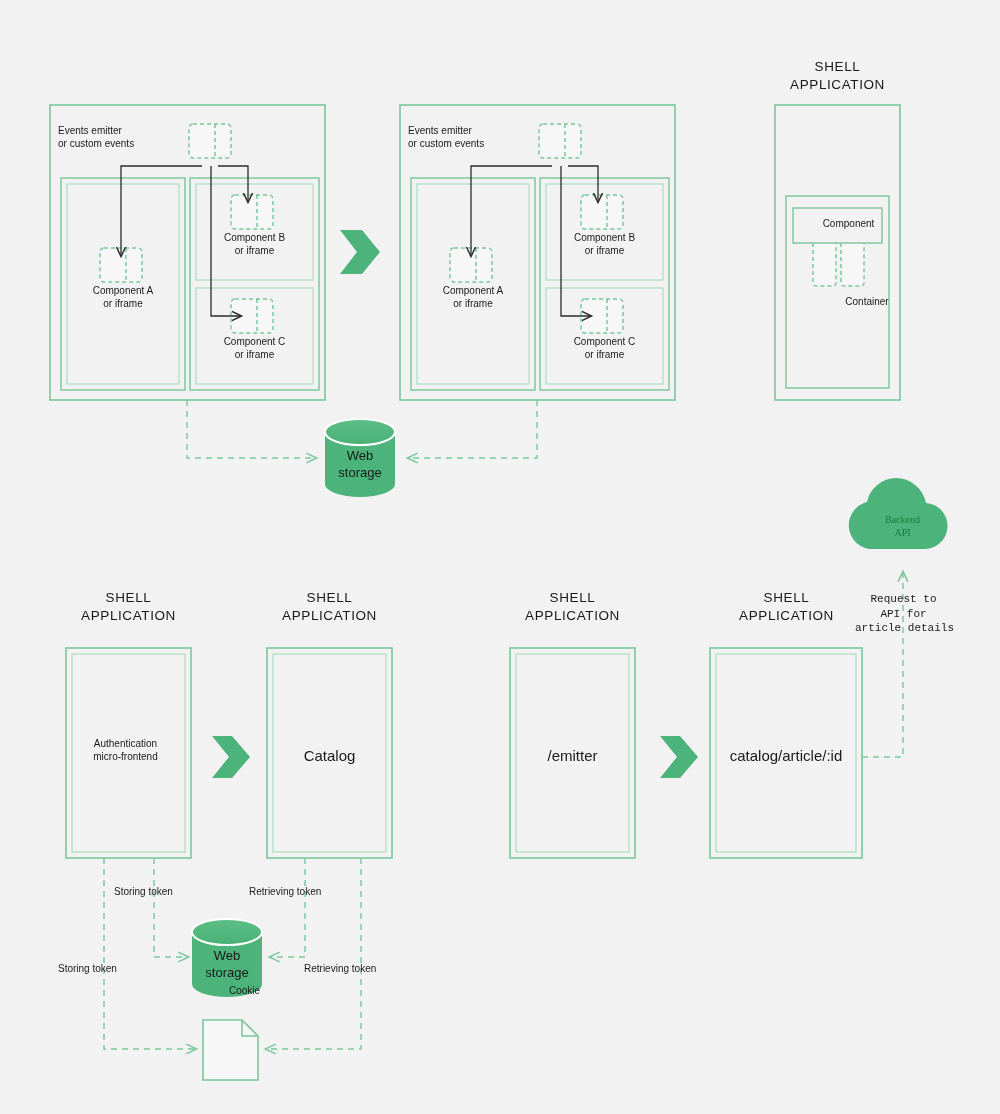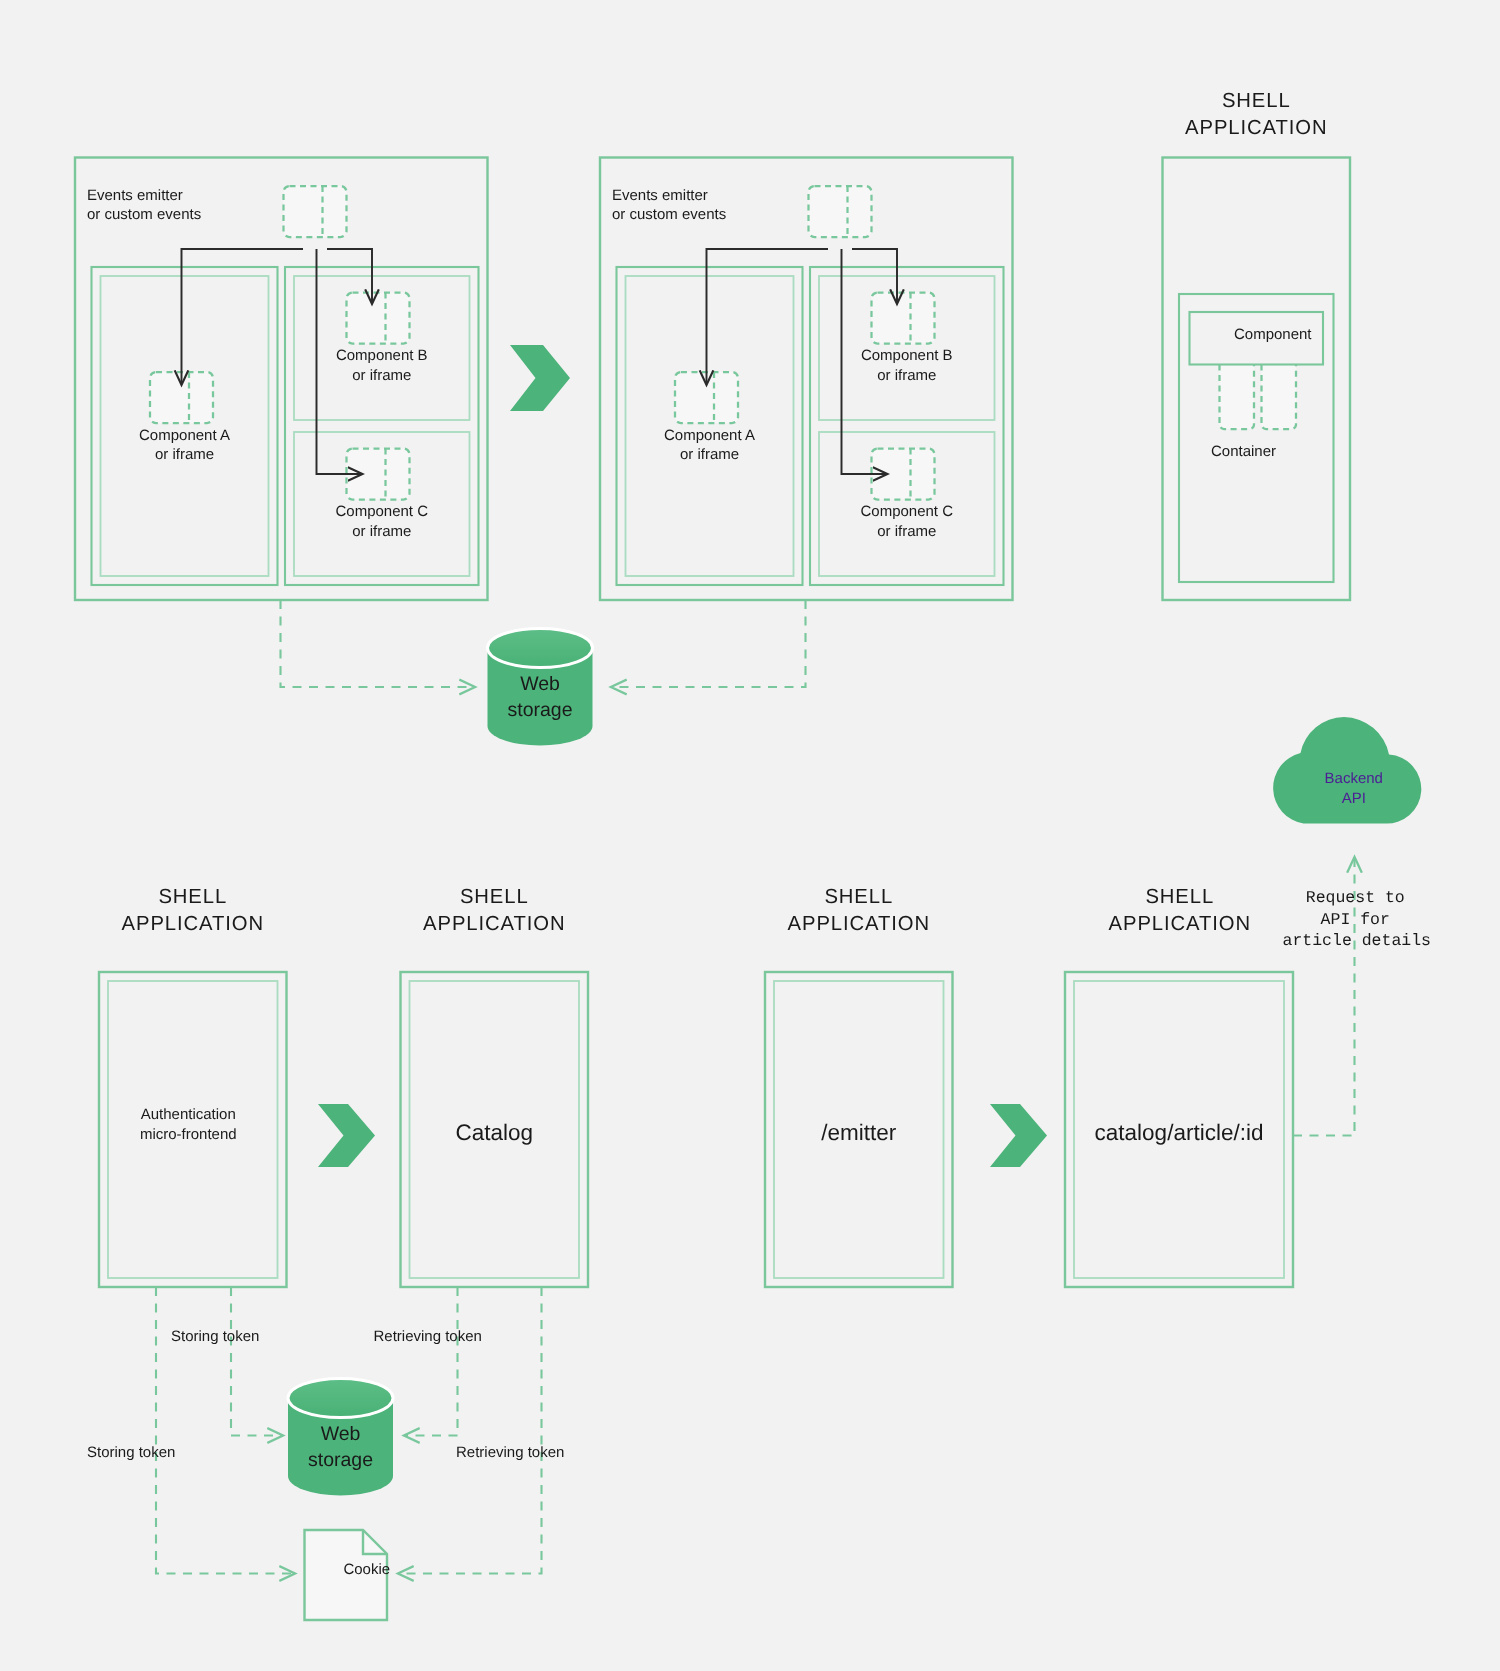--- a/index.html
+++ b/index.html
@@ -13,21 +13,21 @@
   }
   .stage{position:absolute;inset:0;}
   svg.layer{position:absolute;left:0;top:0;width:1000px;height:1114px;overflow:visible;}
   .lbl{position:absolute;white-space:pre;line-height:1.32;}
   .ctr{text-align:center;}
   .t15{font-size:15px;}
   .t14{font-size:10px;}
   .t13{font-size:13px;}
   .t11{font-size:11px;}
   .shellcap{font-size:13.5px;letter-spacing:.6px;text-align:center;line-height:1.35;}
-  .white{color:#4c1d95;}
+  .white{color:#15803d;font-family:Liberation Serif, serif;}
 </style>
 </head>
 <body>
 
 <div class="stage">
 
   <svg class="layer" viewBox="0 0 1000 1114">
     <defs>
       <marker id="ah" markerWidth="9" markerHeight="9" refX="7" refY="4.5" orient="auto">
         <path d="M0,1 L7.5,4.5 L0,8" fill="none" stroke="#2b2b2b" stroke-width="1.1"></path>
@@ -167,21 +167,21 @@
   <div class="lbl t14 ctr" style="left:411px;top:284px;width:124px;">Component A
 or iframe</div>
   <div class="lbl t14 ctr" style="left:542px;top:231px;width:125px;">Component B
 or iframe</div>
   <div class="lbl t14 ctr" style="left:542px;top:335px;width:125px;">Component C
 or iframe</div>
 
   <div class="lbl shellcap" style="left:760px;top:58px;width:155px;">SHELL
 APPLICATION</div>
   <div class="lbl t14 ctr" style="left:793px;top:217px;width:111px;">Component</div>
-  <div class="lbl t14 ctr" style="left:786px;top:295px;width:86px;">Container</div>
+  <div class="lbl t14 ctr" style="left:786px;top:295px;width:86px;padding-left:38px;">Container</div>
 
   <div class="lbl t13 ctr" style="left:325px;top:447px;width:70px;">Web
 storage</div>
 
   <div class="lbl shellcap" style="left:51px;top:589px;width:155px;">SHELL
 APPLICATION</div>
   <div class="lbl shellcap" style="left:252px;top:589px;width:155px;">SHELL
 APPLICATION</div>
   <div class="lbl shellcap" style="left:495px;top:589px;width:155px;">SHELL
 APPLICATION</div>
@@ -200,15 +200,15 @@
 API for
 article details</div>
 
   <div class="lbl t14" style="left:114px;top:885px;">Storing token</div>
   <div class="lbl t14" style="left:58px;top:962px;">Storing token</div>
   <div class="lbl t14" style="left:249px;top:885px;">Retrieving token</div>
   <div class="lbl t14" style="left:304px;top:962px;">Retrieving token</div>
 
   <div class="lbl t13 ctr" style="left:192px;top:947px;width:70px;">Web
 storage</div>
-  <div class="lbl t14 ctr" style="left:203px;top:1040px;width:51px;padding-left:16px;">Cookie</div>
+  <div class="lbl t14 ctr" style="left:203px;top:984px;width:51px;padding-left:16px;">Cookie</div>
 
 </div>
 
 </body></html>

